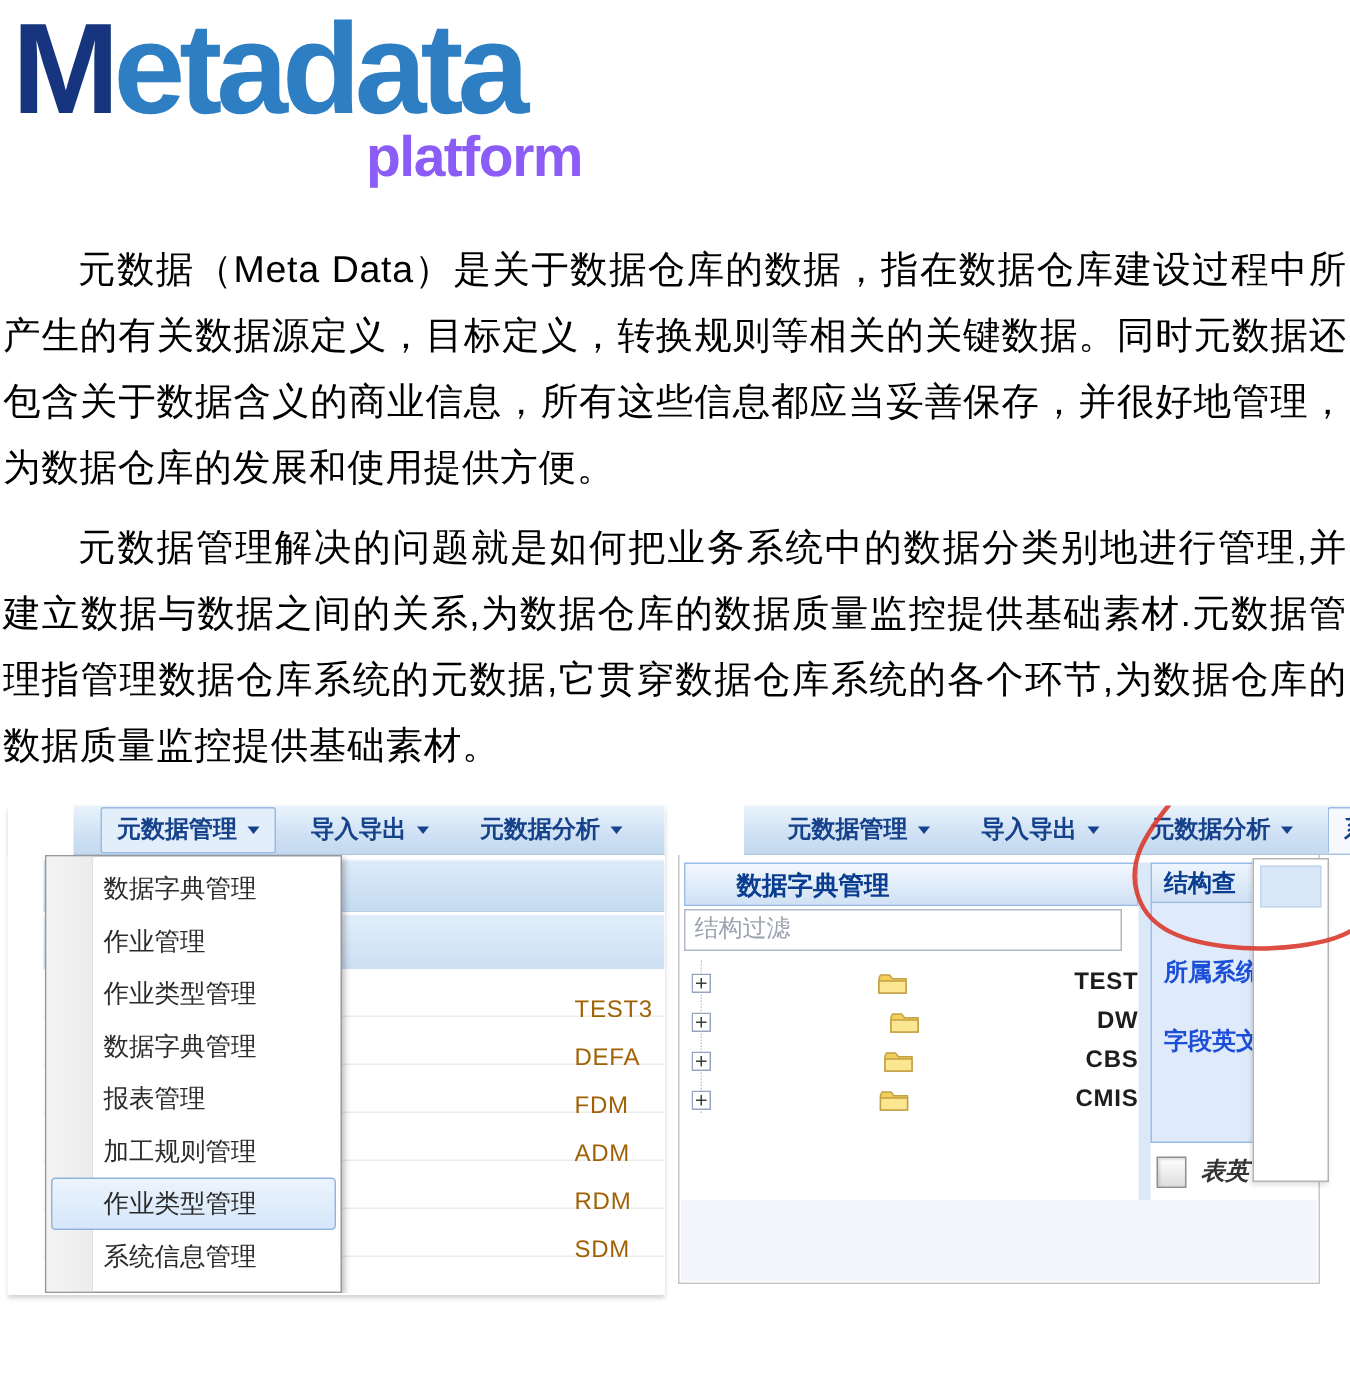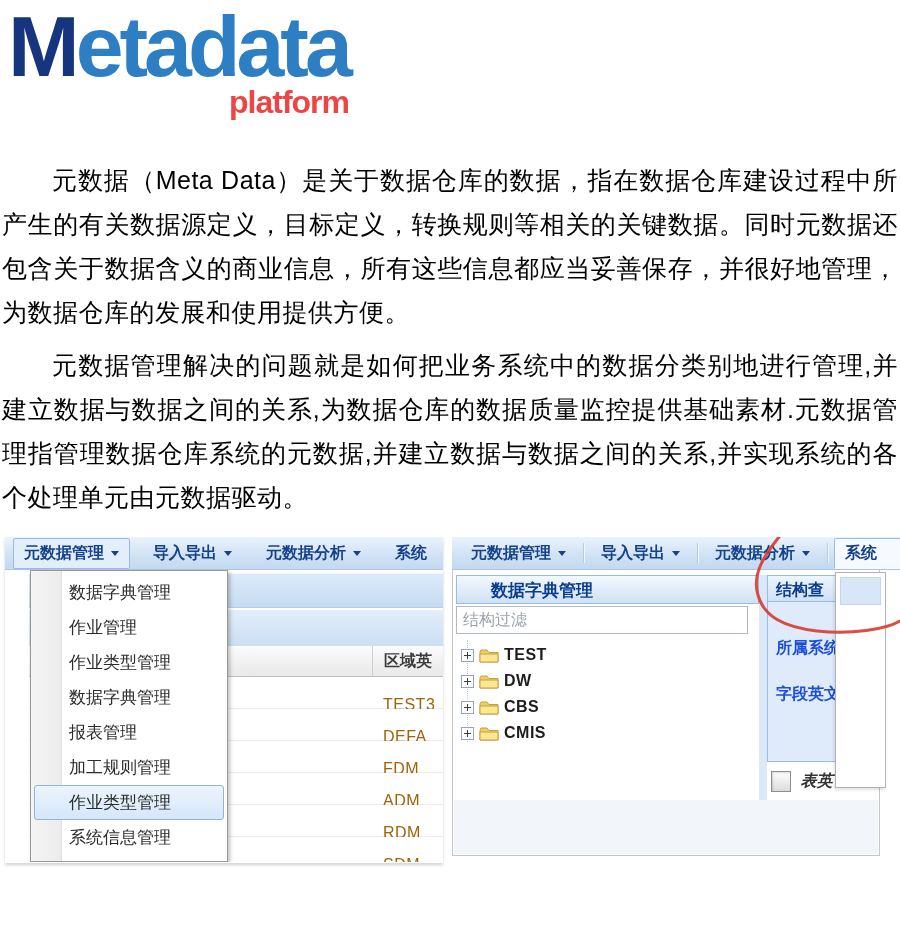--- a/index.html
+++ b/index.html
@@ -4,29 +4,30 @@
 <style>
   html,body{margin:0;padding:0;}
   body{
     width:900px;height:927px;position:relative;background:#ffffff;overflow:hidden;
     font-family:"Liberation Sans","DejaVu Sans",sans-serif;
   }
   
   .logo{position:absolute;left:8px;top:0;width:470px;}
   .logo-main{font-size:86px;font-weight:bold;letter-spacing:-4px;line-height:92px;color:#2d7ec2;}
   .logo-main .m-dark{color:#16357e;}
-  .logo-sub{position:absolute;left:221px;top:84px;font-size:32px;font-weight:bold;letter-spacing:-1px;color:#ef4444;}
+  .logo-sub{position:absolute;left:236px;top:84px;font-size:38px;font-weight:bold;letter-spacing:-1px;color:#8b5cf6;}
   
   .intro{position:absolute;left:2px;top:158px;width:896px;color:#000;}
   .intro p{margin:0 0 9px 0;font-size:25px;line-height:44px;text-align:justify;text-indent:2em;letter-spacing:.5px;}
   
   .menubar{
-    height:33px;display:flex;align-items:center;padding:0 2px;box-sizing:border-box;overflow:hidden;
+    height:33px;display:flex;align-items:center;padding:0 12px;box-sizing:border-box;overflow:hidden;
     background:linear-gradient(#eaf3fc,#cfe1f4 60%,#c3d9ef);
     border-bottom:1px solid #aac4e2;
+    margin-left:44px;
   }
   .menu-item{display:flex;align-items:center;gap:7px;padding:4px 10px;margin:0 6px;border:1px solid transparent;
     font-size:16px;font-weight:bold;color:#15428b;white-space:nowrap;cursor:default;}
   .menu-item.pressed{background:#e3eefb;border:1px solid #9cbbe4;border-radius:2px;}
   .menu-item.open{background:#f6fafe;border:1px solid #9cbbe4;border-bottom-color:#f6fafe;border-radius:2px 2px 0 0;}
   .menu-sep{width:1px;height:20px;background:#b3c9e4;box-shadow:1px 0 0 #f2f7fd;}
   .arrow-down{width:0;height:0;border-left:4px solid transparent;border-right:4px solid transparent;border-top:5px solid #15428b;}
   
   .shot-left{position:absolute;left:5px;top:537px;width:438px;height:326px;box-shadow:0 2px 3px rgba(0,0,0,.18);}
   .shot-left .app-body{position:relative;height:292px;background:#fff;overflow:hidden;}
@@ -53,21 +54,21 @@
   .shot-right .app-body{position:absolute;left:0;top:33px;width:428px;height:286px;background:#fff;
     border:1px solid #c6c6c6;border-top:none;box-sizing:border-box;}
   .panel-left{position:absolute;left:3px;top:5px;width:303px;height:225px;background:#fff;}
   .panel-header{height:29px;line-height:29px;background:linear-gradient(#f3f8fd,#cfe1f4);
     border:1px solid #99bbe8;box-sizing:border-box;padding-left:34px;font-size:17px;font-weight:bold;color:#0a3d8f;}
   .filter-input{display:block;width:292px;height:28px;margin-top:2px;border:1px solid #b0b8c8;box-sizing:border-box;
     padding:0 6px;font-size:16px;color:#444;font-family:inherit;background:#fff;}
   .filter-input::placeholder{color:#9aa2ad;opacity:1;}
   .tree{position:relative;padding-top:8px;}
   .tree-guide{position:absolute;left:11px;top:6px;bottom:4px;border-left:1px dotted #bcc9dc;}
-  .tree-item{display:flex;align-items:center;gap:5px;height:26px;padding-left:5px;position:relative;}
+  .tree-item{display:flex;align-items:center;gap:5px;height:26px;padding-left:5px;position:relative;justify-content:space-between;}
   .tree-label{font-size:16px;font-weight:600;color:#1d1d1d;letter-spacing:.5px;}
   .expand-icon{display:inline-flex;}
   .folder-icon{display:inline-flex;}
   .splitter{position:absolute;left:306px;top:5px;width:8px;height:225px;background:#dbe8f8;}
   .panel-right{position:absolute;left:314px;top:5px;width:116px;height:225px;}
   .panel-tab{height:27px;line-height:27px;background:linear-gradient(#eef5fd,#cfe1f4);border:1px solid #99bbe8;
     box-sizing:border-box;padding-left:8px;font-size:16px;font-weight:bold;color:#0a3d8f;white-space:nowrap;overflow:hidden;}
   .panel-body{height:160px;background:#dfeafa;border:1px solid #99bbe8;border-top:none;box-sizing:border-box;position:relative;}
   .form-label{position:absolute;left:8px;font-size:16px;font-weight:bold;color:#1d4ed8;white-space:nowrap;}
   .form-label.l1{top:36px;}
@@ -86,21 +87,21 @@
 </head>
 <body>
 
 <div class="logo">
   <div class="logo-main"><span class="m-dark">M</span><span>etadata</span></div>
   <div class="logo-sub">platform</div>
 </div>
 
 <div class="intro">
   <p>元数据（Meta Data）是关于数据仓库的数据，指在数据仓库建设过程中所产生的有关数据源定义，目标定义，转换规则等相关的关键数据。同时元数据还包含关于数据含义的商业信息，所有这些信息都应当妥善保存，并很好地管理，为数据仓库的发展和使用提供方便。</p>
-  <p>元数据管理解决的问题就是如何把业务系统中的数据分类别地进行管理,并建立数据与数据之间的关系,为数据仓库的数据质量监控提供基础素材.元数据管理指管理数据仓库系统的元数据,并建立数据与数据之间的关系,并实现系统的各个处理单元由元数据驱动。</p>
+  <p>元数据管理解决的问题就是如何把业务系统中的数据分类别地进行管理,并建立数据与数据之间的关系,为数据仓库的数据质量监控提供基础素材.元数据管理指管理数据仓库系统的元数据,它贯穿数据仓库系统的各个环节,为数据仓库的数据质量监控提供基础素材。</p>
 </div>
 
 <div class="shot-left">
   <div class="menubar">
     <div class="menu-item pressed">
       <span>元数据管理</span>
       <span class="arrow-down"></span>
     </div>
     <div class="menu-sep"></div>
     <div class="menu-item">
@@ -114,23 +115,20 @@
     </div>
     <div class="menu-sep"></div>
     <div class="menu-item">
       <span>系统</span>
     </div>
   </div>
   <div class="app-body">
     <div class="band b1"></div>
     <div class="band b2"></div>
     <div class="grid">
-      <div class="grid-header">
-        <span class="grid-header-cell">区域英</span>
-      </div>
       <div class="grid-row">
           <span class="grid-cell">TEST3</span>
         </div>
       <div class="grid-row">
           <span class="grid-cell">DEFA</span>
         </div>
       <div class="grid-row">
           <span class="grid-cell">FDM</span>
         </div>
       <div class="grid-row">

